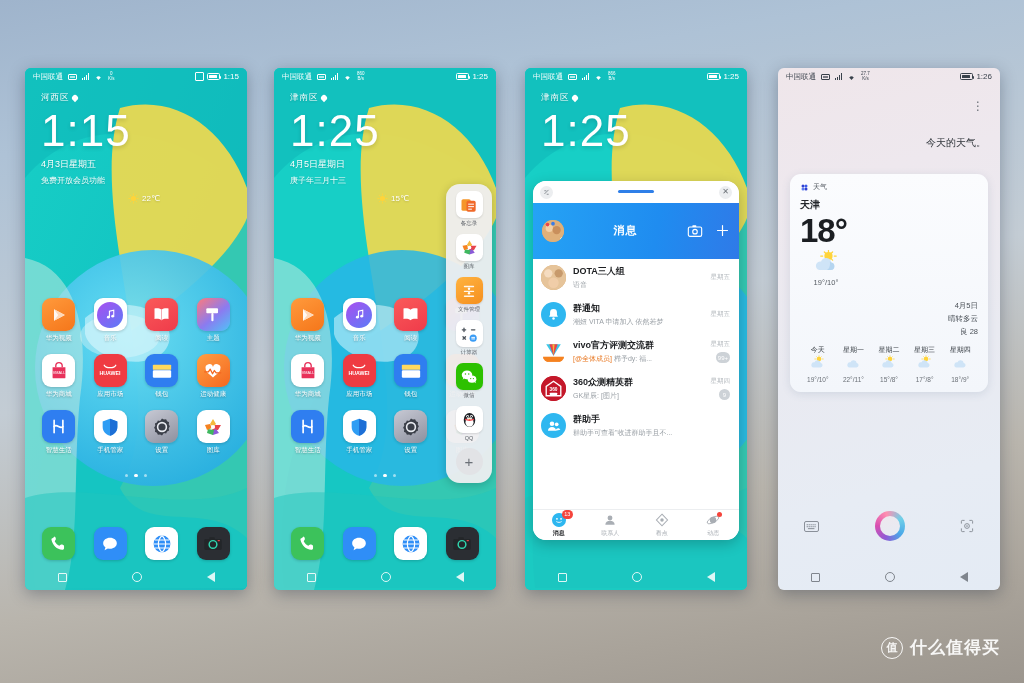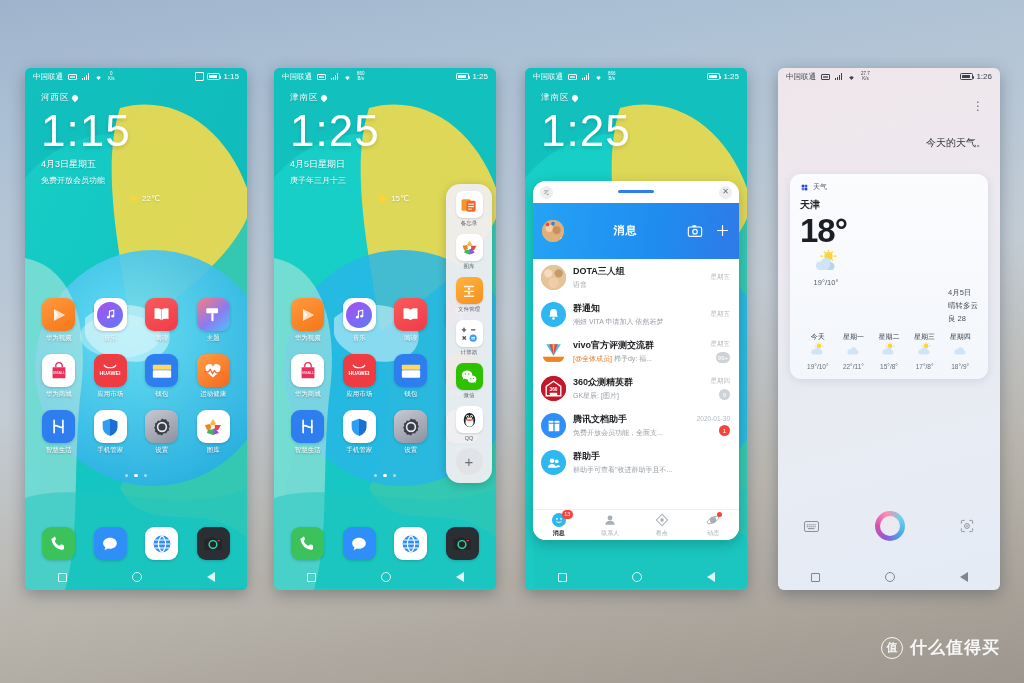--- a/index.html
+++ b/index.html
@@ -174,22 +174,22 @@
   .wcard { position:absolute; left:12px; right:12px; top:106px;
            background:linear-gradient(180deg,#fbfcfe,#f3f6fb); border-radius:11px;
            box-shadow:0 2px 8px rgba(90,110,140,.16); padding:8px 10px 9px; }
   .wc-src { display:flex; align-items:center; gap:4px; font-size:7px; color:#555b62; }
   .wc-srcic { width:9px;height:9px; }
   .wc-city { font-size:10px; font-weight:bold; color:#23272c; margin-top:6px; }
   .wc-main { display:flex; align-items:flex-start; margin-top:2px;flex-direction:column; }
   .wc-temp { font-size:33px; font-weight:bold; color:#1b1e22; line-height:1; letter-spacing:-1px; }
   .wc-mid { margin-left:12px; margin-top:3px; text-align:center; }
   .wc-range { font-size:7.5px; color:#555b62; margin-top:2px; }
-  .wc-right { margin-left:auto; font-size:7.5px; color:#4a5057;
-              line-height:1.7; }
+  .wc-right { margin-left:auto; text-align:right; font-size:7.5px; color:#4a5057;
+              line-height:1.7;margin-top:13px; }
   .wc-days { display:grid; grid-template-columns:repeat(5,1fr); margin-top:7px;
              border-top:0; }
   .wc-day { text-align:center; }
   .wc-dn { font-size:7px; color:#3d4349; }
   .wc-dr { font-size:6.5px; color:#6b7077; margin-top:3px; }
   .as-bottom { position:absolute; left:0; right:0; bottom:44px; height:40px;
                display:flex; align-items:center; justify-content:space-between;
                padding:0 26px; }
   .as-orb { width:30px;height:30px;border-radius:50%;
             background:conic-gradient(from 200deg,#8f5bd6,#d94fb0,#ff8fb0,#6fd0e8,#4aa8e8,#8f5bd6);
@@ -900,37 +900,20 @@
         <div class="qq-mid">
           <div class="qq-name">360众测精英群</div>
           <div class="qq-msg">GK星辰: [图片]</div>
         </div>
         <div class="qq-right">
           <div class="qq-time">星期四</div>
           <div class="qq-badge grey">9</div>
         </div>
       </div>
 
-      <div class="qqrow">
-        <div class="qq-ic" style="background:#2f8ef7">
-          <svg width="16" height="16" viewBox="0 0 24 24">
-              <rect x="4" y="4" width="7" height="16" rx="1" fill="#fff"></rect>
-              <rect x="13" y="4" width="7" height="16" rx="1" fill="#fff"></rect>
-              <path d="M4 8h16" stroke="#2f8ef7" stroke-width="1.6"></path>
-            </svg>
-        </div>
-        <div class="qq-mid">
-          <div class="qq-name">腾讯文档助手</div>
-          <div class="qq-msg">免费开放会员功能，全面支...</div>
-        </div>
-        <div class="qq-right">
-          <div class="qq-time">2020-01-30</div>
-          <div class="qq-badge">1</div>
-        </div>
-      </div>
 
       <div class="qqrow">
         <div class="qq-ic" style="background:#2eb7f0">
           <svg width="16" height="16" viewBox="0 0 24 24">
               <circle cx="9" cy="8.5" r="3.4" fill="#fff"></circle>
               <circle cx="16" cy="9.5" r="2.8" fill="#fff"></circle>
               <path d="M3 19c0-3.3 2.7-5.4 6-5.4s6 2.1 6 5.4z" fill="#fff"></path>
               <path d="M14.5 19c0-2.2 1.6-3.8 3.6-3.8 1.6 0 3 1 3.4 2.6" fill="#fff"></path>
             </svg>
         </div>

